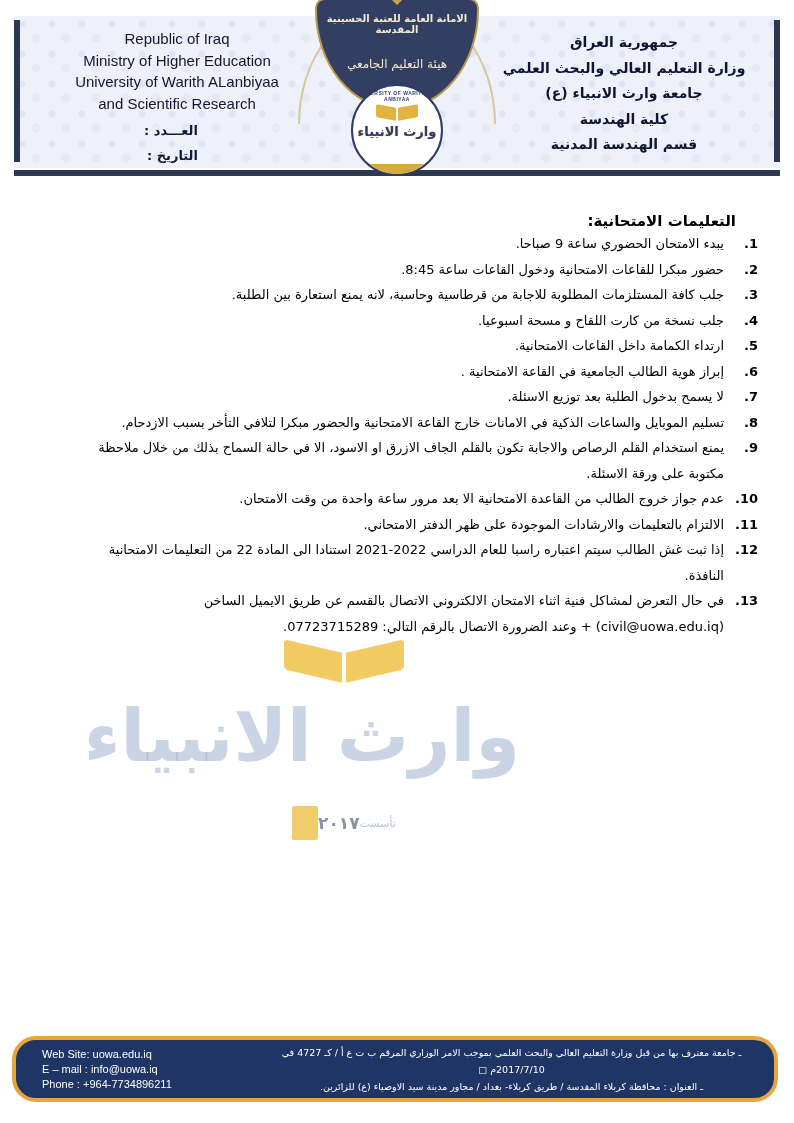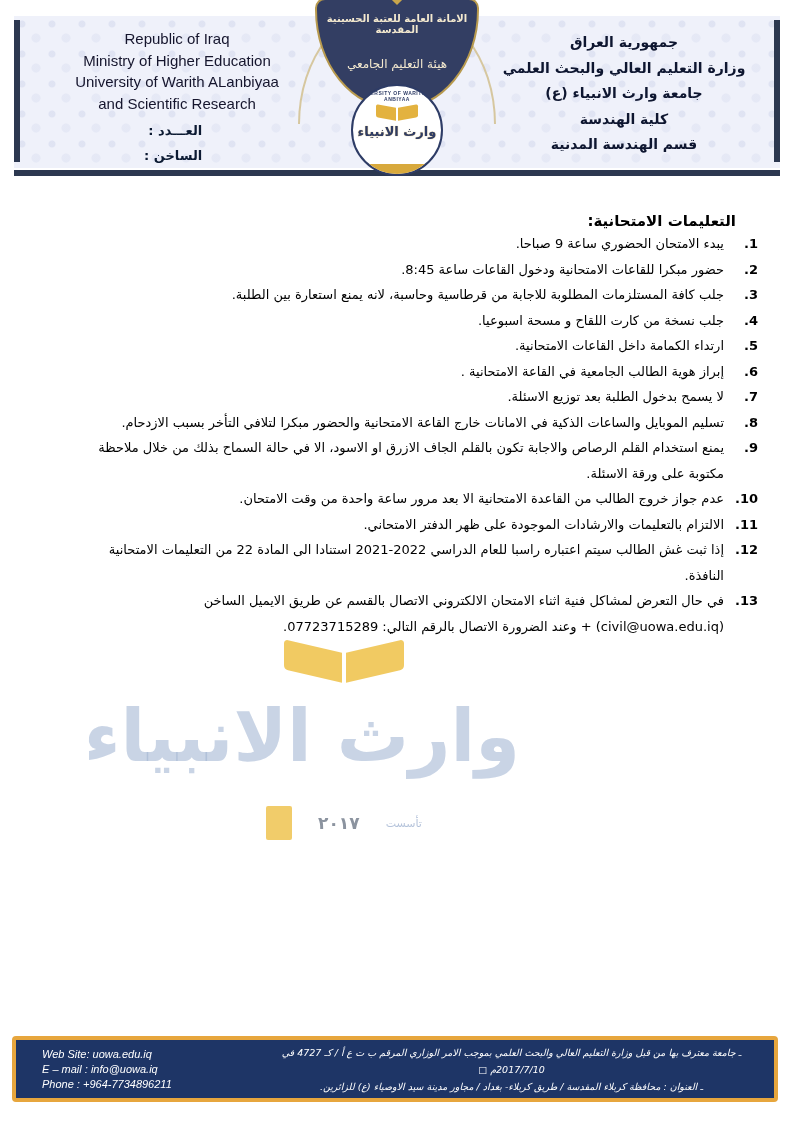--- a/index.html
+++ b/index.html
@@ -59,28 +59,28 @@
 
   
   .watermark { position:absolute; left:168px; top:642px; width:352px; height:200px; z-index:0; }
   .wm-book { position:relative; width:120px; height:40px; margin:0 auto; }
   .wm-book .pg { position:absolute; top:4px; width:58px; height:30px; background:#f0c75a; opacity:.95; }
   .wm-book .pg.l { left:0; transform:skewY(13deg); border-radius:4px 0 0 4px; }
   .wm-book .pg.r { right:0; transform:skewY(-13deg); border-radius:0 4px 4px 0; }
   .wm-text { margin-top:2px; direction:rtl; text-align:center; font-size:72px; line-height:104px;
              font-weight:bold; color:rgba(157,176,207,.55); white-space:nowrap; }
   .wm-foot { position:absolute; bottom:2px; left:0; width:100%; display:flex; justify-content:center;
-             gap:26px; align-items:center; }
+             align-items:center; }
   .wm-founded { font-size:11px; color:rgba(157,176,207,.75); }
   .wm-year { font-size:17px; color:rgba(110,120,135,.8); font-weight:bold; }
   .wm-sq { width:26px; height:34px; background:rgba(240,199,90,.9); border-radius:2px; }
 
   
   .footer { position:absolute; left:12px; top:1036px; width:766px; height:66px; background:#1e3566;
-            border:4px solid #e7a63d; border-radius:4px; display:flex; align-items:center; z-index:2;font-style:italic; }
+            border:4px solid #e7a63d; border-radius:24px; display:flex; align-items:center; z-index:2; }
   .footer-left { width:225px; padding-left:26px; color:#ffffff;
                  font-family:"Liberation Sans", sans-serif; font-size:11px; line-height:15px; }
   .footer-right { flex:1; direction:rtl; text-align:center; color:#ffffff; font-size:9.5px;
                   line-height:17px; padding:0 6px 0 14px; }
 </style>
 </head>
 <body>
 
 <div class="page">
 
@@ -90,21 +90,21 @@
 
     <div class="header-english">
       <div>Republic of Iraq</div>
       <div>Ministry of Higher Education</div>
       <div>University of Warith ALanbiyaa</div>
       <div>and Scientific Research</div>
     </div>
 
     <div class="numdate">
       <div>العـــدد :</div>
-      <div>الساخن :</div>
+      <div>التاريخ :</div>
     </div>
 
     <div class="header-arabic">
       <div>جمهورية العراق</div>
       <div>وزارة التعليم العالي والبحث العلمي</div>
       <div>جامعة وارث الانبياء (ع)</div>
       <div>كلية الهندسة</div>
       <div>قسم الهندسة المدنية</div>
     </div>
   </div>

